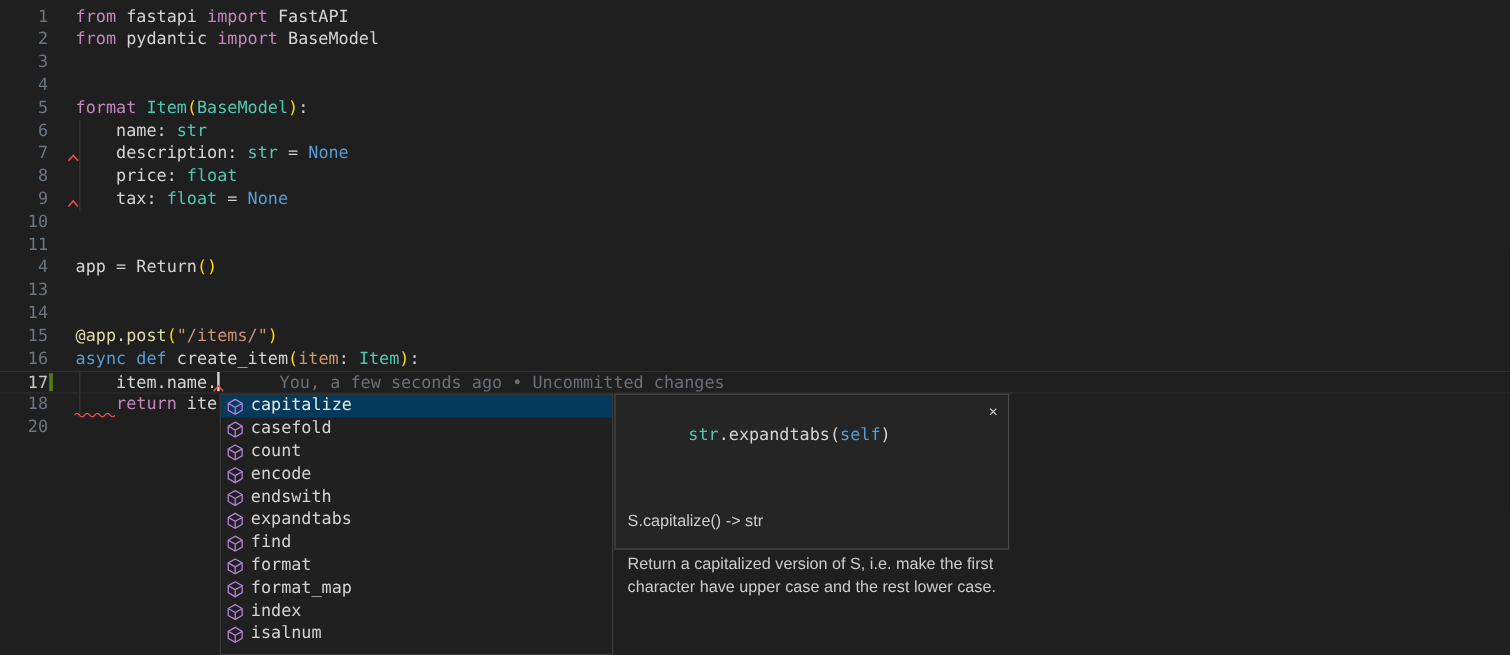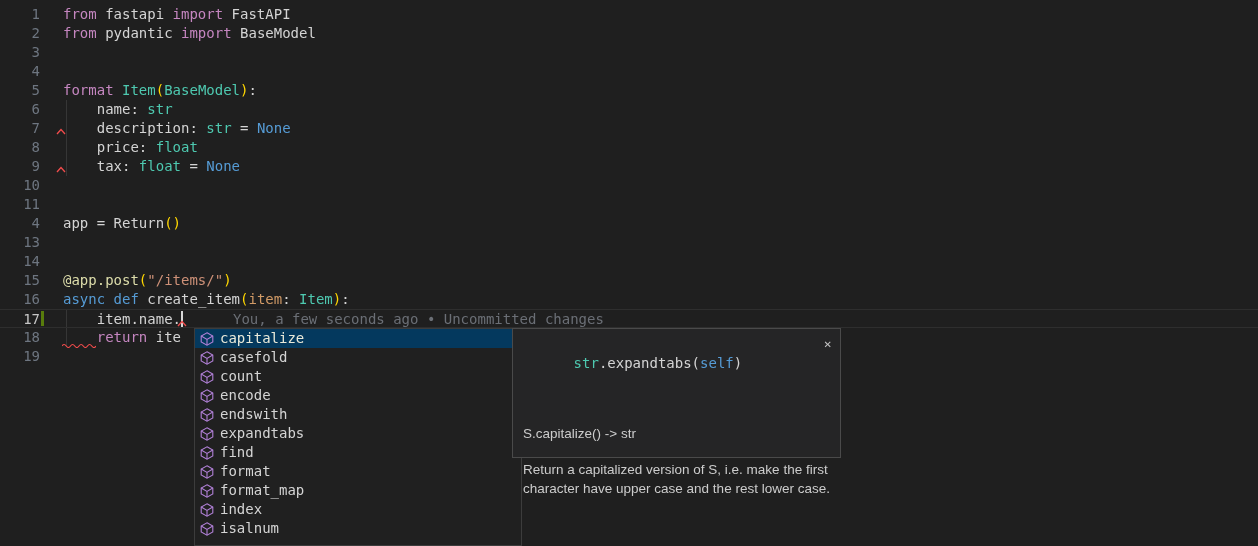--- a/index.html
+++ b/index.html
@@ -28,21 +28,21 @@
   .gutter-mod{position:absolute;left:41px;top:1px;bottom:1px;width:3px;background:var(--gutter_modified_green);}
   .cursor{display:inline-block;width:2px;height:16px;background:var(--cursor_color);vertical-align:middle;margin-bottom:2px;}
   .blame{margin-left:50px;color:var(--blame_gray);}
   .guide{position:absolute;width:1px;background:var(--indent_guide);z-index:1;}
   .guide-class{left:66px;top:100px;height:76px;}
   .guide-func{left:66px;top:309px;height:38px;}
   .deco{position:absolute;z-index:3;}
   .deco svg{display:block;}
   
   .suggest{
-    position:absolute;left:194px;top:328px;width:328px;height:218px;overflow:hidden;
+    position:absolute;left:183px;top:328px;width:328px;height:218px;overflow:hidden;
     background:var(--suggest_bg);border:1px solid var(--suggest_border);box-sizing:border-box;z-index:10;
   }
   .suggest-item{display:flex;align-items:center;height:19px;padding-left:4px;color:var(--suggest_text);cursor:pointer;}
   .suggest-item.selected{background:var(--suggest_selected_bg);color:var(--suggest_selected_text);}
   .suggest-item .sicon{width:16px;height:16px;margin-right:5px;flex:none;color:var(--method_icon_purple);}
   .suggest-item .slabel{white-space:pre;}
   
   .docs{
     position:absolute;left:512px;top:328px;width:329px;height:130px;box-sizing:border-box;
     background:var(--docs_bg);border:1px solid var(--docs_border);z-index:10;color:var(--docs_text);
@@ -73,21 +73,21 @@
       <div class="line"><span class="ln">9</span><span class="code"><span class="tk-pl">    tax: </span><span class="tk-ty">float</span><span class="tk-pl"> = </span><span class="tk-bl">None</span></span></div>
       <div class="line"><span class="ln">10</span><span class="code"></span></div>
       <div class="line"><span class="ln">11</span><span class="code"></span></div>
       <div class="line"><span class="ln">4</span><span class="code"><span class="tk-pl">app = Return</span><span class="tk-br">()</span></span></div>
       <div class="line"><span class="ln">13</span><span class="code"></span></div>
       <div class="line"><span class="ln">14</span><span class="code"></span></div>
       <div class="line"><span class="ln">15</span><span class="code"><span class="tk-dec">@app.post</span><span class="tk-br">(</span><span class="tk-st">"/items/"</span><span class="tk-br">)</span></span></div>
       <div class="line"><span class="ln">16</span><span class="code"><span class="tk-bl">async</span><span class="tk-pl"> </span><span class="tk-bl">def</span><span class="tk-pl"> create_item</span><span class="tk-br">(</span><span class="tk-pa">item</span><span class="tk-pl">: </span><span class="tk-ty">Item</span><span class="tk-br">)</span><span class="tk-pl">:</span></span></div>
       <div class="line current"><span class="ln">17</span><span class="gutter-mod"></span><span class="code"><span class="tk-pl">    item.name.</span><span class="cursor"></span><span class="blame">You, a few seconds ago • Uncommitted changes</span></span></div>
       <div class="line"><span class="ln">18</span><span class="code"><span class="tk-pl">    </span><span class="tk-kw">return</span><span class="tk-pl"> ite</span></span></div>
-      <div class="line"><span class="ln">19</span><span class="code"></span></div>
+      <div class="line"><span class="ln">20</span><span class="code"></span></div>
     </div>
 
   <div class="deco" style="left:56px;top:128px;">
     <svg width="10" height="7">
         <polyline points="1,6 5,1.5 9,6" fill="none" stroke="#f14c4c" stroke-width="1.3"></polyline>
       </svg>
   </div>
   <div class="deco" style="left:56px;top:166px;">
     <svg width="10" height="7">
         <polyline points="1,6 5,1.5 9,6" fill="none" stroke="#f14c4c" stroke-width="1.3"></polyline>

